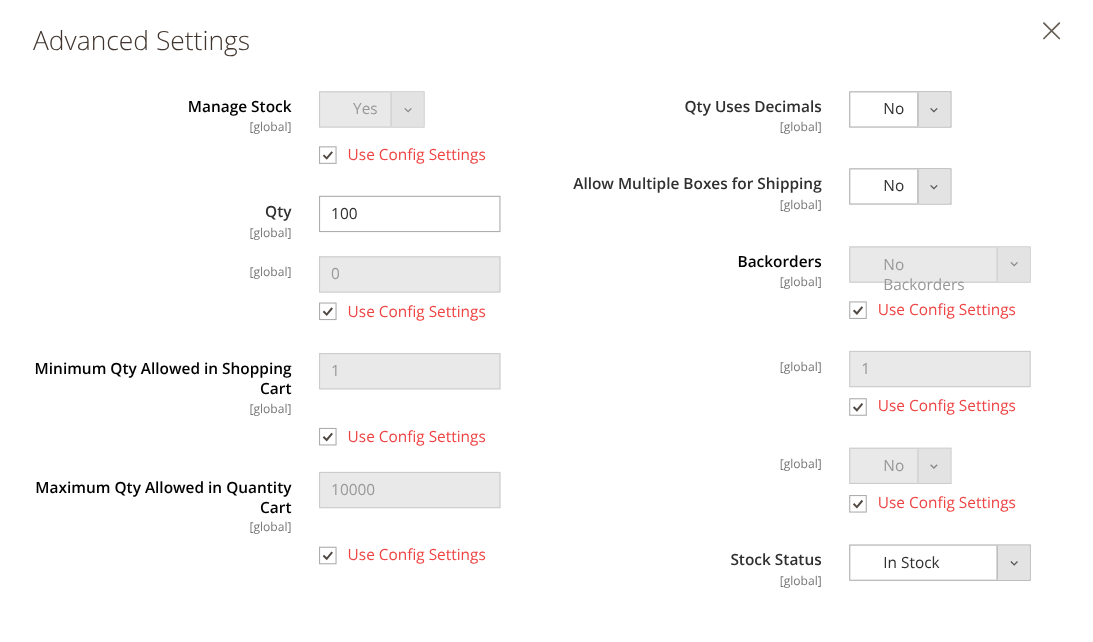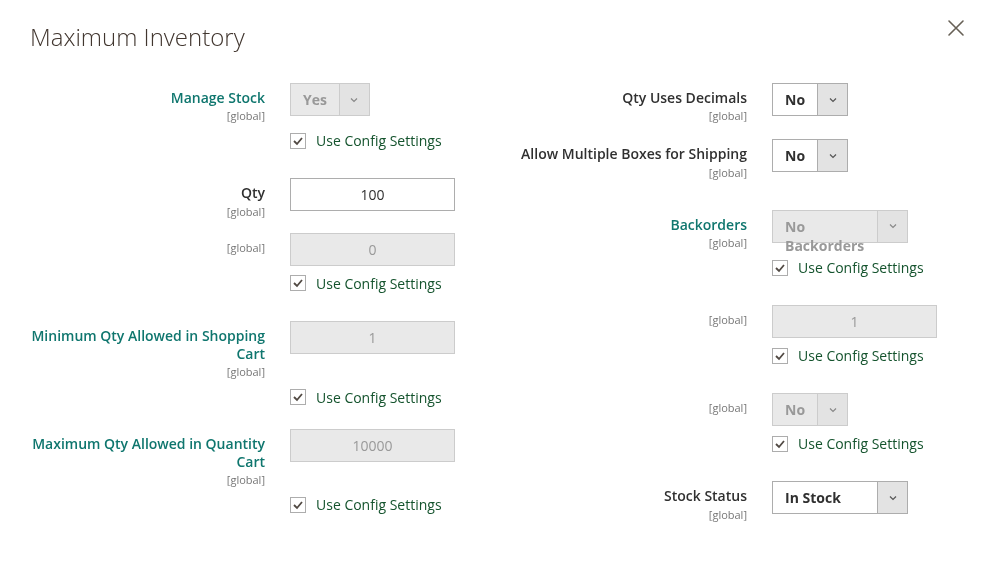--- a/index.html
+++ b/index.html
@@ -54,21 +54,21 @@
     text-align: right;
     padding-right: 25px;
     padding-top: 6px;
     line-height: 1.3;
   }
   .label-main {
     display: block;
     font-weight: 600;
     color: #303030;
   }
-  .label-main.muted { color: #0f766e; font-weight: 600; }
+  .label-main.muted { color: #000000; font-weight: 600; }
   .label-scope {
     display: block;
     font-size: 11px;
     color: #777;
     margin-top: 2px;
   }
   .control-wrap {
     flex: 1;
     min-width: 0;
   }
@@ -81,47 +81,45 @@
     color: #303030;
     cursor: pointer;
   }
   .select.disabled {
     background: #e9e9e9;
     border-color: #ccc;
     color: #999;
     cursor: default;
   }
   .select .sel-text {
-    padding: 6px 12px 6px 12px;
+    padding: 6px 12px 6px 30px;
     display: inline-block;
     min-width: 34px;
-    font-weight: bold;
-  }
-  .select.wide { width: 136px; }
+  }
+  .select.wide { width: 165px; }
   .select.wide .sel-text { flex: 1; }
   .select .sel-btn {
     width: 30px;
     border-left: 1px solid #adadad;
     background: #e3e3e3;
     display: inline-flex;
     align-items: center;
     justify-content: center;
   }
   .select.disabled .sel-btn { border-left-color: #ccc; }
   .select .sel-btn svg { display:block; }
   .text-input {
     display: inline-block;
     border: 1px solid #adadad;
     height: 33px;
     padding: 6px 10px;
     width: 165px;
     font-size: 14px;
     color: #303030;
     background: #fff;
-    text-align: center;
   }
   .text-input.disabled {
     background: #e9e9e9;
     border-color: #ccc;
     color: #999;
   }
   .checkbox-row {
     display: flex;
     align-items: center;
     margin-left: 260px;
@@ -135,29 +133,29 @@
     height: 16px;
     border: 1px solid #adadad;
     background: #fff;
     display: inline-flex;
     align-items: center;
     justify-content: center;
     cursor: pointer;
   }
   .chk svg { display: block; }
   .chk-label {
-    color: #14532d;
+    color: #ef4444;
     font-size: 14px;
   }
 </style>
 </head>
 <body>
 
 <div class="modal">
-  <h1 class="modal-title">Maximum Inventory</h1>
+  <h1 class="modal-title">Advanced Settings</h1>
   <div class="close-btn">
     <svg width="20" height="20" viewBox="0 0 20 20">
         <path d="M3 3 L17 17 M17 3 L3 17" stroke="#676056" stroke-width="1.6" fill="none" stroke-linecap="round"></path>
       </svg>
   </div>
 
   <div class="columns">
 
     <div class="col">
 
@@ -246,21 +244,21 @@
               <path d="M2 6 L5 9 L10 3" fill="none" stroke="#514943" stroke-width="1.8"></path>
             </svg>
           </span>
         <span class="chk-label">Use Config Settings</span>
       </div>
 
     </div>
 
     <div class="col">
 
-      <div class="field" style="margin-bottom:16px;">
+      <div class="field" style="margin-bottom:30px;">
         <div class="label-wrap">
           <span class="label-main">Qty Uses Decimals</span>
           <span class="label-scope">[global]</span>
         </div>
         <div class="control-wrap">
           <div class="select">
             <span class="sel-text">No</span>
             <span class="sel-btn">
                 <svg width="8" height="8" viewBox="0 0 8 8">
                   <path d="M1 2.5 L4 5.5 L7 2.5" fill="none" stroke="#555" stroke-width="1.2"></path>

